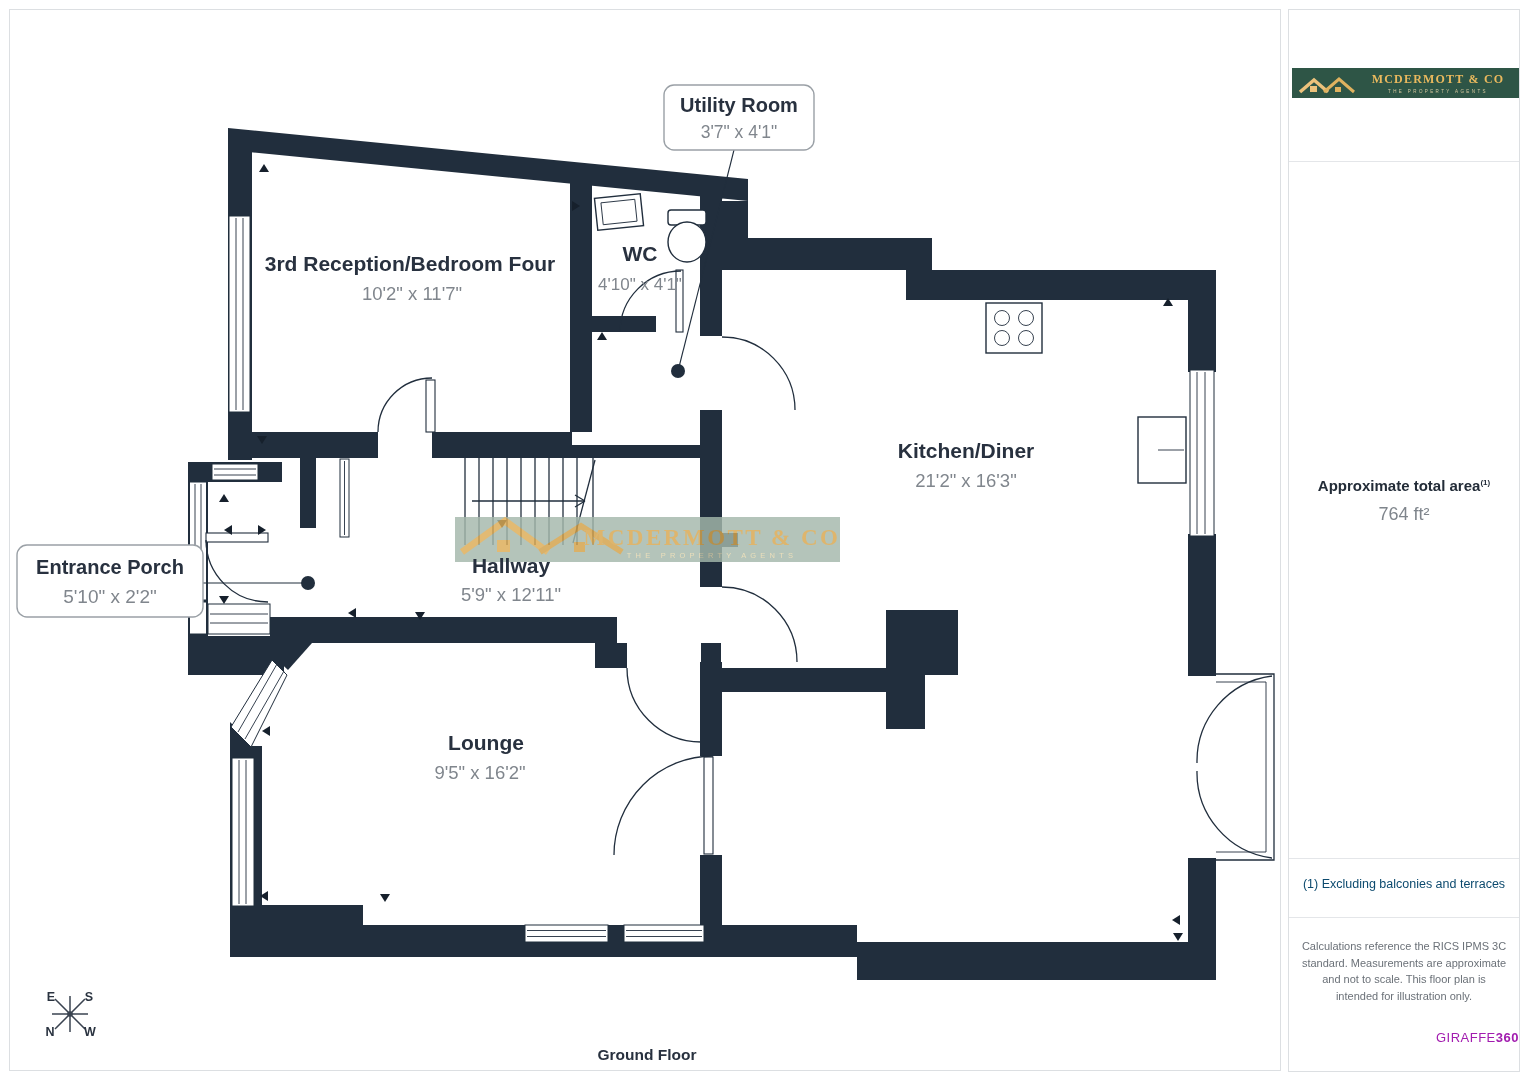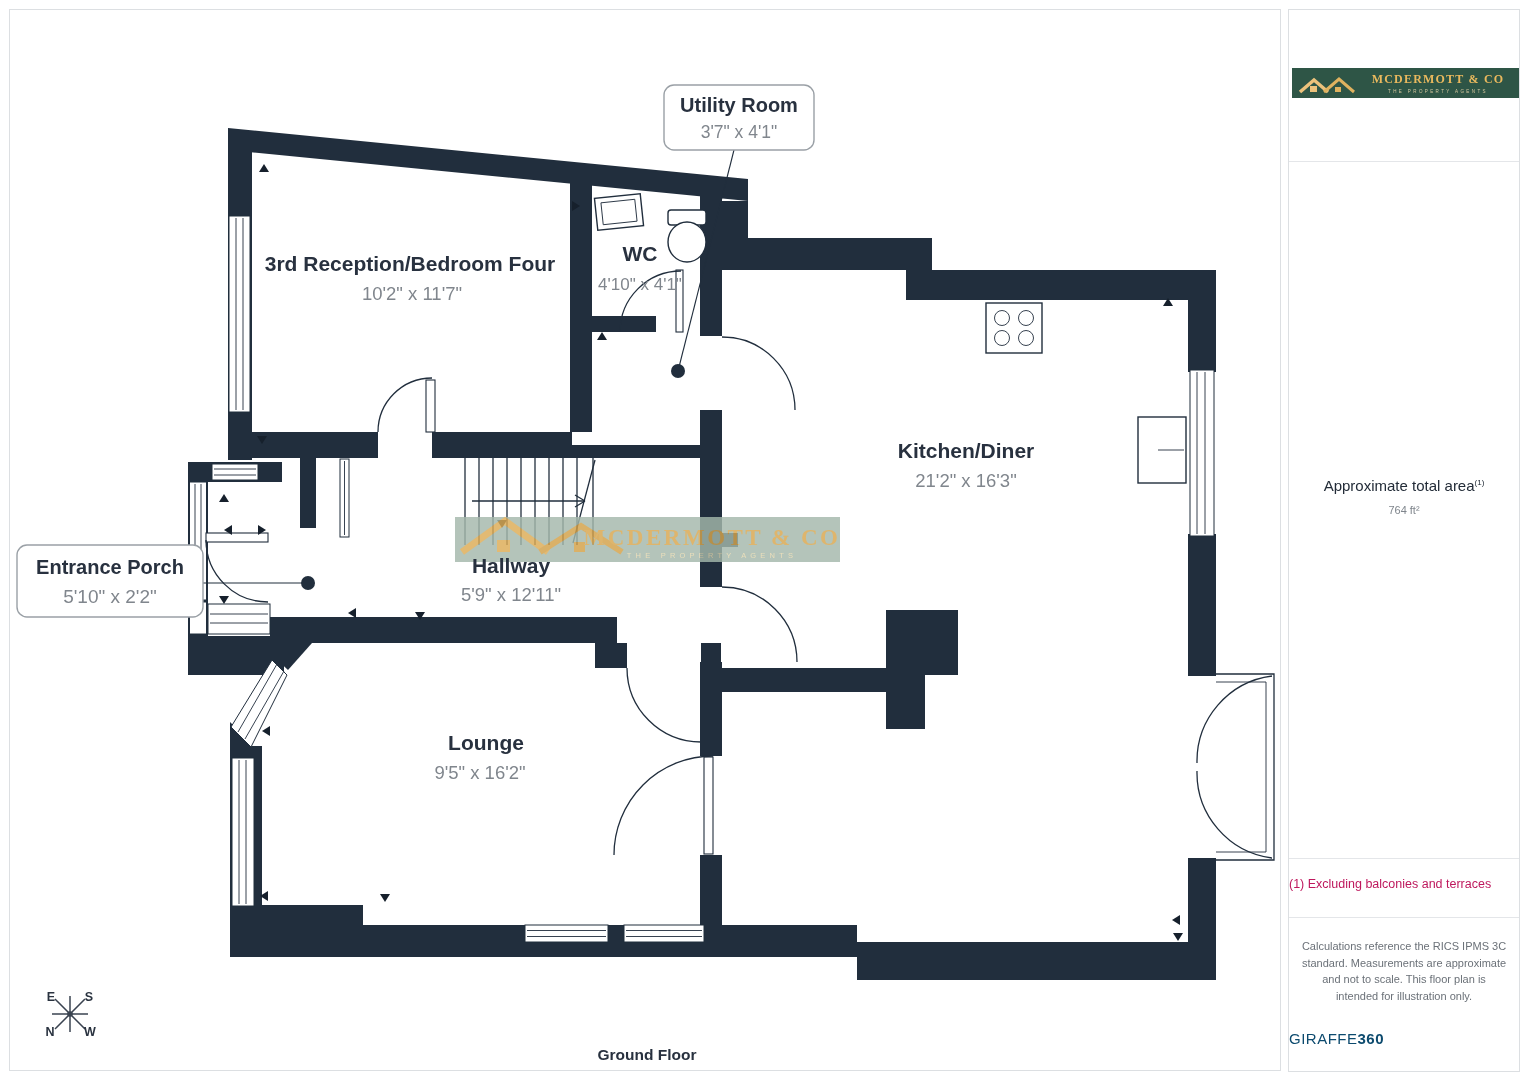--- a/index.html
+++ b/index.html
@@ -35,29 +35,29 @@
   .sidebar { position:absolute; left:1288px; top:9px; width:230px; height:1061px;
              border:1px solid #dcdfe2; background:#fff; }
   .sb-divider { position:absolute; left:0; right:0; height:0; border-top:1px solid #e4e6e9; }
   .logo-banner { position:absolute; left:3px; right:0; top:58px; height:30px; background:#2e5546;
                  display:flex; align-items:center; padding-left:5px; box-sizing:border-box; }
   .logo-txt  { margin-left:6px; text-align:center; flex:1; padding-right:8px; }
   .logo-name { font-family:"Liberation Serif", serif; font-weight:bold; font-size:12px;
                letter-spacing:1.2px; color:#eab95e; white-space:nowrap; }
   .logo-tag  { font-size:4.5px; letter-spacing:2.4px; color:#d6c89e; margin-top:2px; white-space:nowrap; }
   .area-block { position:absolute; top:467px; left:0; right:0; text-align:center; }
-  .area-label { font-size:15px; font-weight:normal; color:#232c38; }
+  .area-label { font-size:15px; font-weight:bold; color:#232c38; }
   .area-label sup { font-size:8px; }
-  .area-value { margin-top:10px; font-size:11px; color:#7f858c; }
-  .footnote   { position:absolute; top:867px; left:0; right:0; text-align:left;
-                font-size:12.5px; color:#be185d; }
+  .area-value { margin-top:10px; font-size:18px; color:#7f858c; }
+  .footnote   { position:absolute; top:867px; left:0; right:0; text-align:center;
+                font-size:12.5px; color:#0c4a6e; }
   .disclaimer { position:absolute; top:928px; left:11px; right:11px; text-align:center;
                 font-size:11px; line-height:1.52; color:#6b7178; }
-  .giraffe    { position:absolute; top:1020px; left:0; right:0; text-align:left;
-                font-size:15px; letter-spacing:0.5px; color:#0c4a6e; }
+  .giraffe    { position:absolute; top:1020px; left:0; right:0; text-align:right;
+                font-size:13px; letter-spacing:0.5px; color:#a21caf; }
   .giraffe b  { font-weight:bold; }
 </style>
 </head>
 <body>
 
 <div class="page">
 
 <svg width="1527" height="1080" viewBox="0 0 1527 1080">
 
   <rect class="frame" x="9.5" y="9.5" width="1271" height="1061"></rect>

